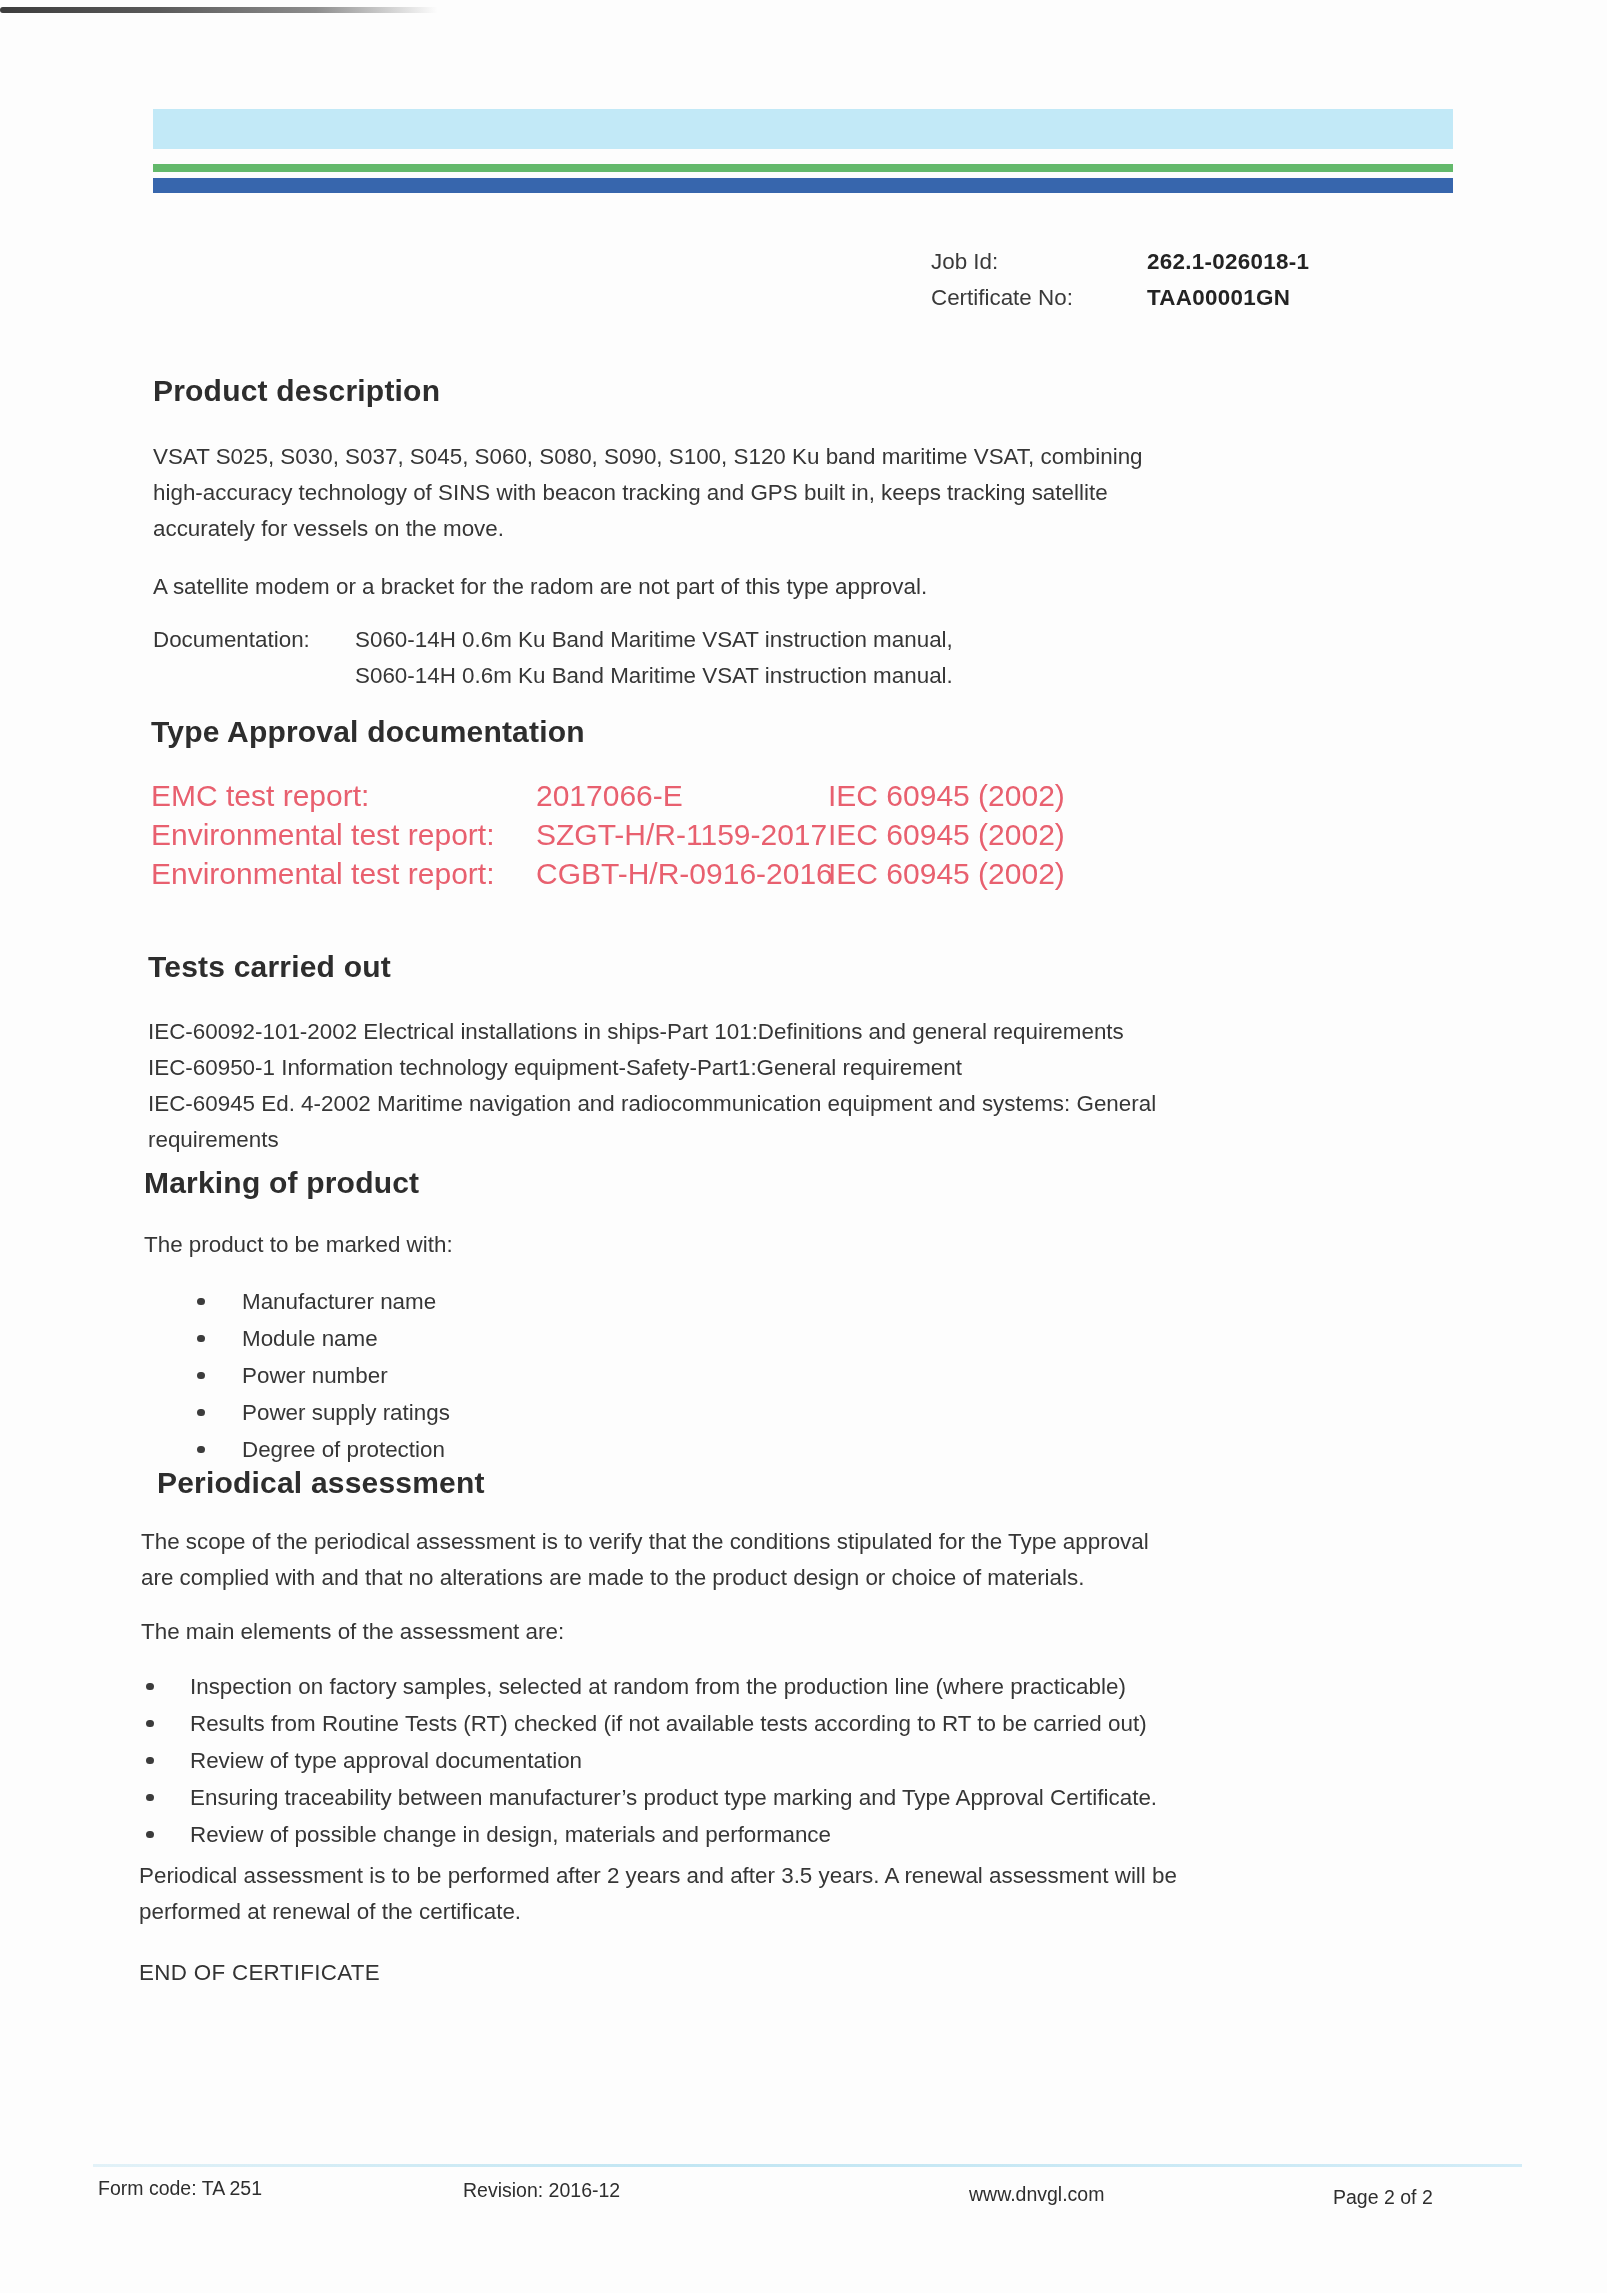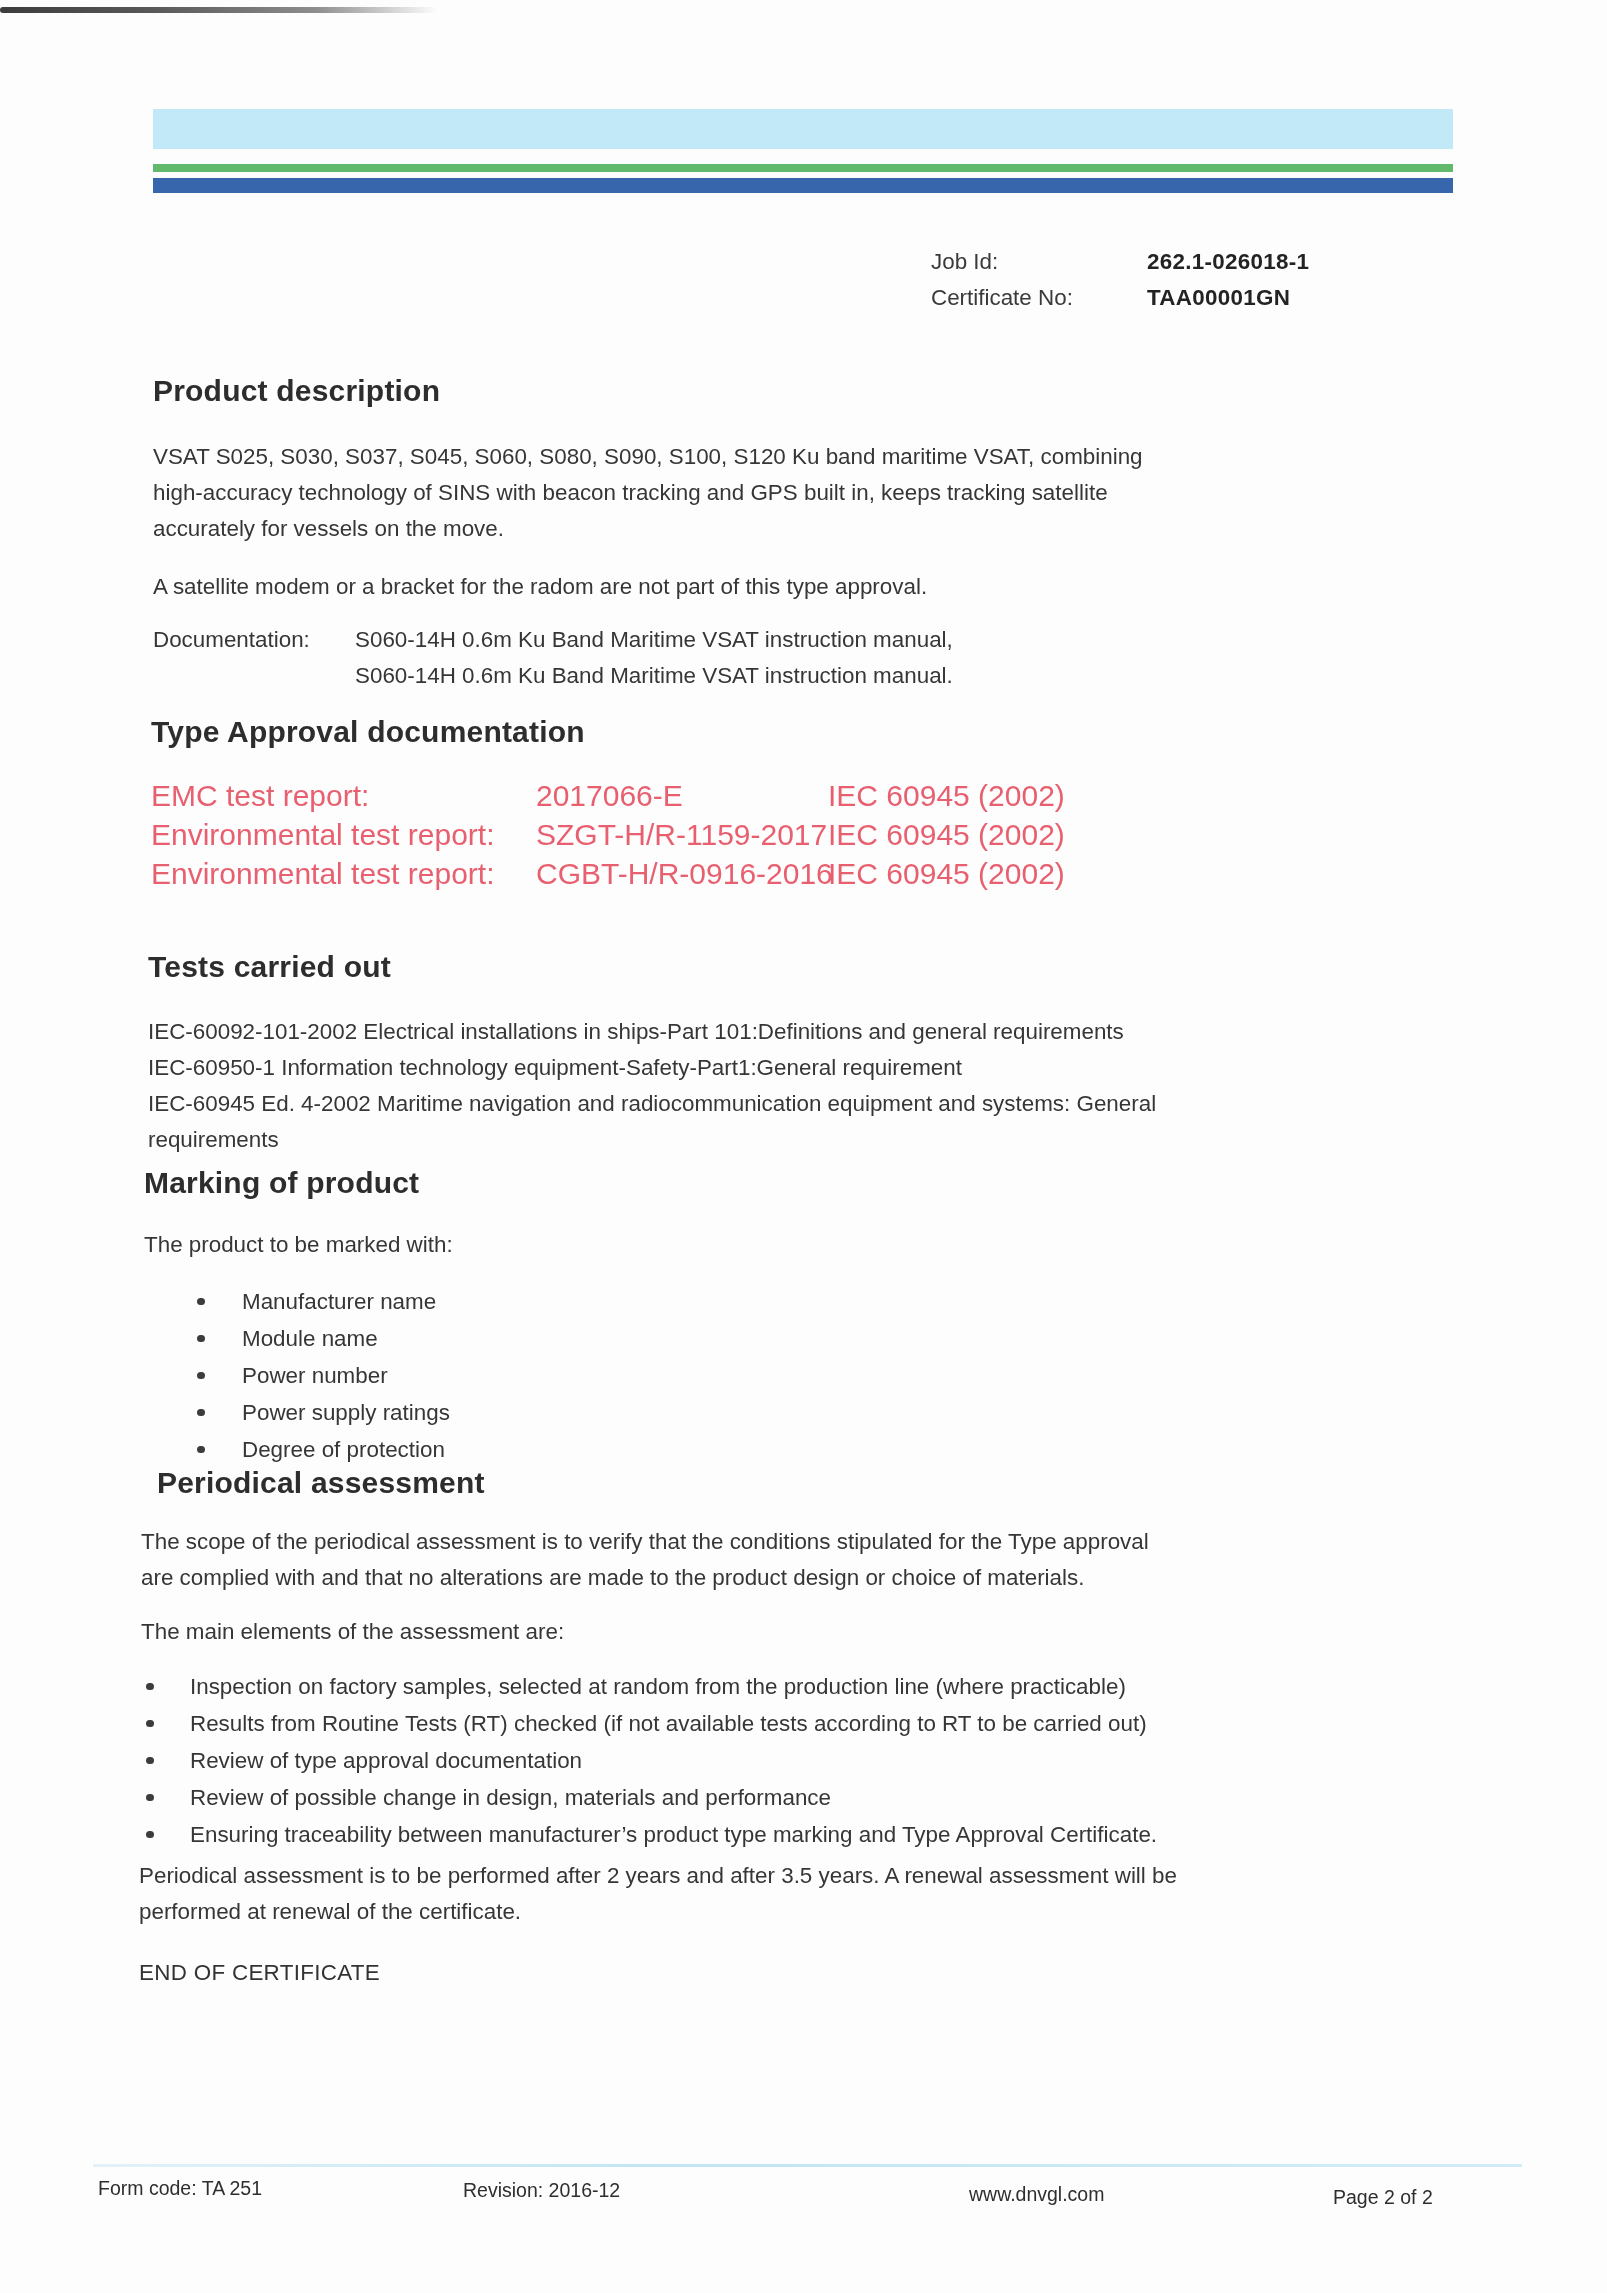--- a/index.html
+++ b/index.html
@@ -189,22 +189,22 @@
 
   <section class="body-text" style="left:141px; top:1614px;">
     <div class="line" style="line-height:36px; white-space:pre;">The main elements of the assessment are:</div>
   </section>
 
   <section style="left:141px; top:1668px;">
     <ul class="bullets periodic">
         <li>Inspection on factory samples, selected at random from the production line (where practicable)</li>
         <li>Results from Routine Tests (RT) checked (if not available tests according to RT to be carried out)</li>
         <li>Review of type approval documentation</li>
+        <li>Ensuring traceability between manufacturer’s product type marking and Type Approval Certificate.</li>
         <li>Review of possible change in design, materials and performance</li>
-        <li>Ensuring traceability between manufacturer’s product type marking and Type Approval Certificate.</li>
       </ul>
   </section>
 
   <section class="body-text para" style="left:139px; top:1858px;">
       <div class="line">Periodical assessment is to be performed after 2 years and after 3.5 years. A renewal assessment will be</div>
       <div class="line">performed at renewal of the certificate.</div>
     </section>
 
   <section style="left:139px; top:1960px;">
     <div class="end-line">END OF CERTIFICATE</div>

